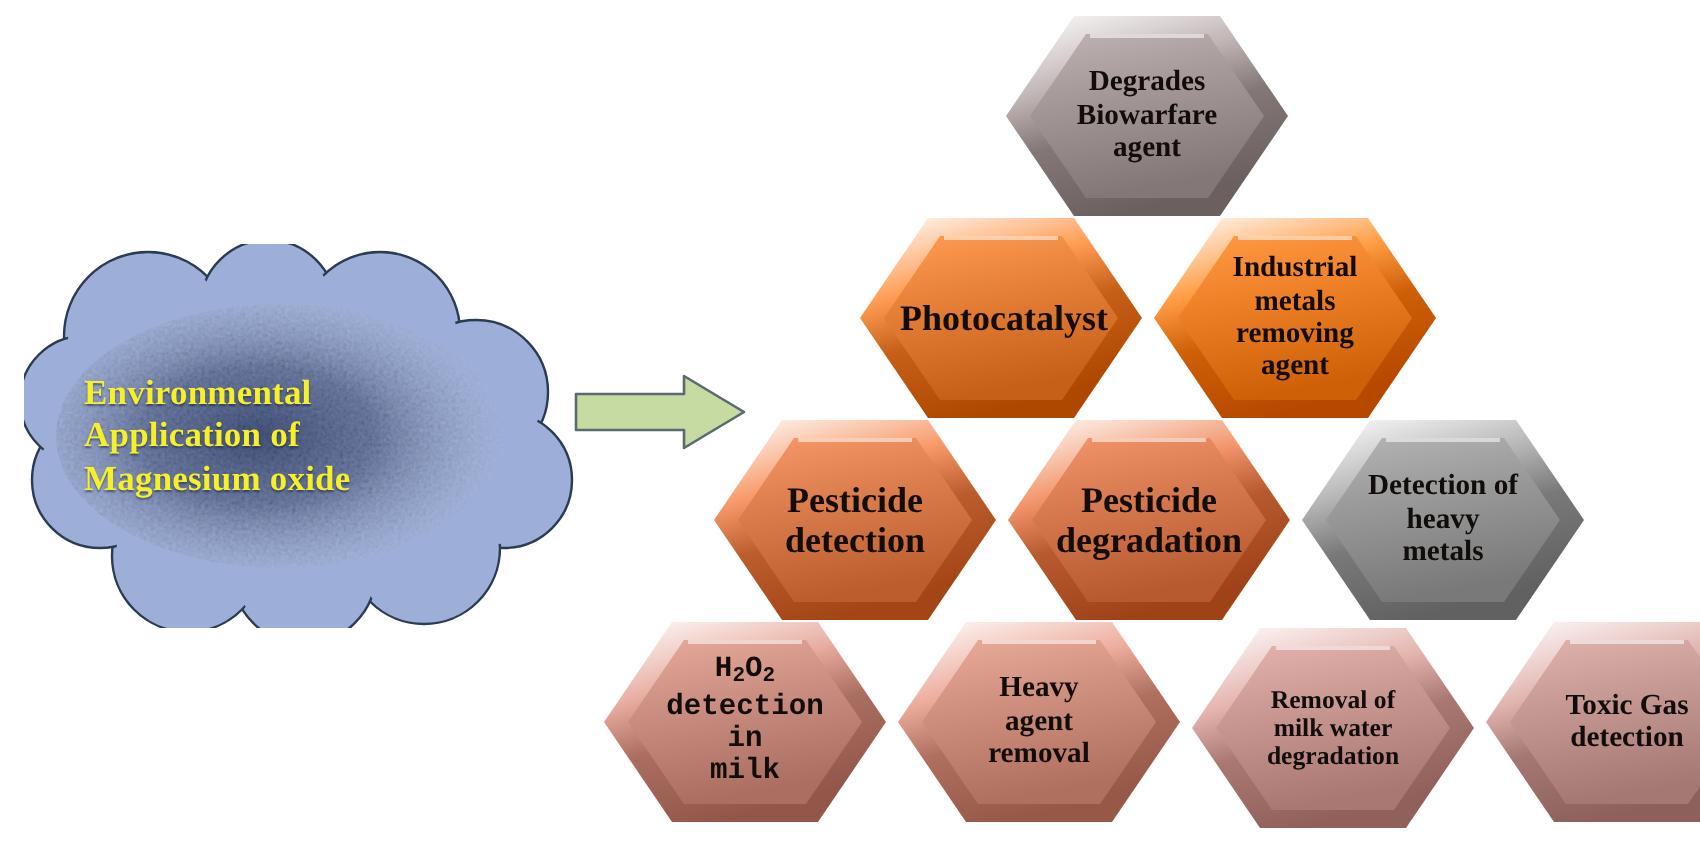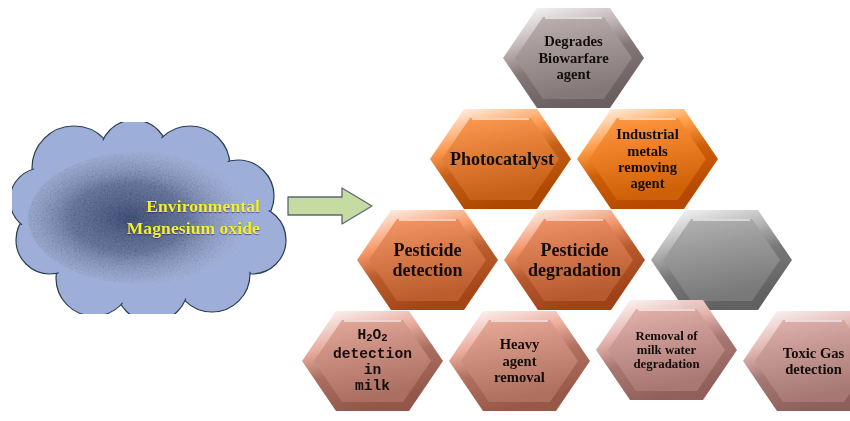--- a/index.html
+++ b/index.html
@@ -31,21 +31,21 @@
     height: 192px;
   }
   #cloud-label {
     position: absolute;
     left: 30px;
     top: 30px;
     width: 218px;
     height: 132px;
     display: flex;
     flex-direction: column;
-    align-items: flex-end;
+    align-items: flex-start;
     justify-content: center;
     text-align: center;
     color: #f5f02a;
     font-weight: bold;
     font-size: 17.5px;
     line-height: 1.23;
     text-shadow: 0 1px 1px rgba(20,30,70,.55);
     letter-spacing: .1px;
   }
   #cloud-label span { display: block; white-space: nowrap; }
@@ -137,20 +137,21 @@
         <circle cx="140" cy="164" r="34"></circle>
         <circle cx="82" cy="156" r="36"></circle>
         <circle cx="38" cy="118" r="32"></circle>
         <circle cx="30" cy="78" r="30"></circle>
         <rect x="28" y="40" width="212" height="116" rx="40"></rect>
       </g>
       <ellipse cx="128" cy="96" rx="112" ry="66" fill="url(#blobGrad)" filter="url(#blobTex)"></ellipse>
     </svg>
     <div id="cloud-label">
       <span>Environmental</span>
+      <span>Application of</span>
       <span>Magnesium oxide</span>
     </div>
   </div>
 
   <svg id="arrow" viewBox="0 0 88 40" xmlns="http://www.w3.org/2000/svg">
     <polygon points="2,11 56,11 56,2 86,20 56,38 56,29 2,29" fill="#c6dba2" stroke="#5a6a70" stroke-width="1.3" stroke-linejoin="round"></polygon>
   </svg>
 
   <div id="hex-layer">
       <div class="hex" style="left: 501px; top: 6px;">
@@ -287,20 +288,25 @@
               <stop offset="0%" stop-color="#ffffff" stop-opacity="0.92"></stop>
               <stop offset="38%" stop-color="#b5b5b5"></stop>
               <stop offset="62%" stop-color="#797979"></stop>
               <stop offset="100%" stop-color="#616161"></stop>
             </linearGradient>
           </defs>
           <polygon points="36,2 109,2 143,52 109,102 36,102 2,52" fill="url(#gb5)"></polygon>
           <polygon points="42,11 103,11 131,52 103,93 42,93 14,52" fill="url(#g5)"></polygon>
           <polyline points="44,12 101,12" fill="none" stroke="#ffffff" stroke-opacity="0.55" stroke-width="2"></polyline>
         </svg>
+        <div class="hex-label fs15">
+          <span>Detection of</span>
+          <span>heavy</span>
+          <span>metals</span>
+        </div>
       </div>
       <div class="hex" style="left: 300px; top: 309px; font-family: Liberation Mono, monospace;">
         <svg viewBox="0 0 145 104">
           <defs>
             <linearGradient id="g6" x1="0" y1="0" x2="0.25" y2="1">
               <stop offset="0%" stop-color="#e7ab9e"></stop>
               <stop offset="40%" stop-color="#cd9184"></stop>
               <stop offset="100%" stop-color="#ab6f62"></stop>
             </linearGradient>
             <linearGradient id="gb6" x1="0" y1="0" x2="0.4" y2="1">
@@ -338,21 +344,21 @@
           <polygon points="36,2 109,2 143,52 109,102 36,102 2,52" fill="url(#gb7)"></polygon>
           <polygon points="42,11 103,11 131,52 103,93 42,93 14,52" fill="url(#g7)"></polygon>
           <polyline points="44,12 101,12" fill="none" stroke="#ffffff" stroke-opacity="0.55" stroke-width="2"></polyline>
         </svg>
         <div class="hex-label fs15">
           <span>Heavy</span>
           <span>agent</span>
           <span>removal</span>
         </div>
       </div>
-      <div class="hex" style="left: 594px; top: 298px;">
+      <div class="hex" style="left: 594px; top: 312px;">
         <svg viewBox="0 0 145 104">
           <defs>
             <linearGradient id="g8" x1="0" y1="0" x2="0.25" y2="1">
               <stop offset="0%" stop-color="#e5b4ae"></stop>
               <stop offset="40%" stop-color="#cb9a94"></stop>
               <stop offset="100%" stop-color="#a97872"></stop>
             </linearGradient>
             <linearGradient id="gb8" x1="0" y1="0" x2="0.4" y2="1">
               <stop offset="0%" stop-color="#ffffff" stop-opacity="0.92"></stop>
               <stop offset="38%" stop-color="#e5b4ae"></stop>

